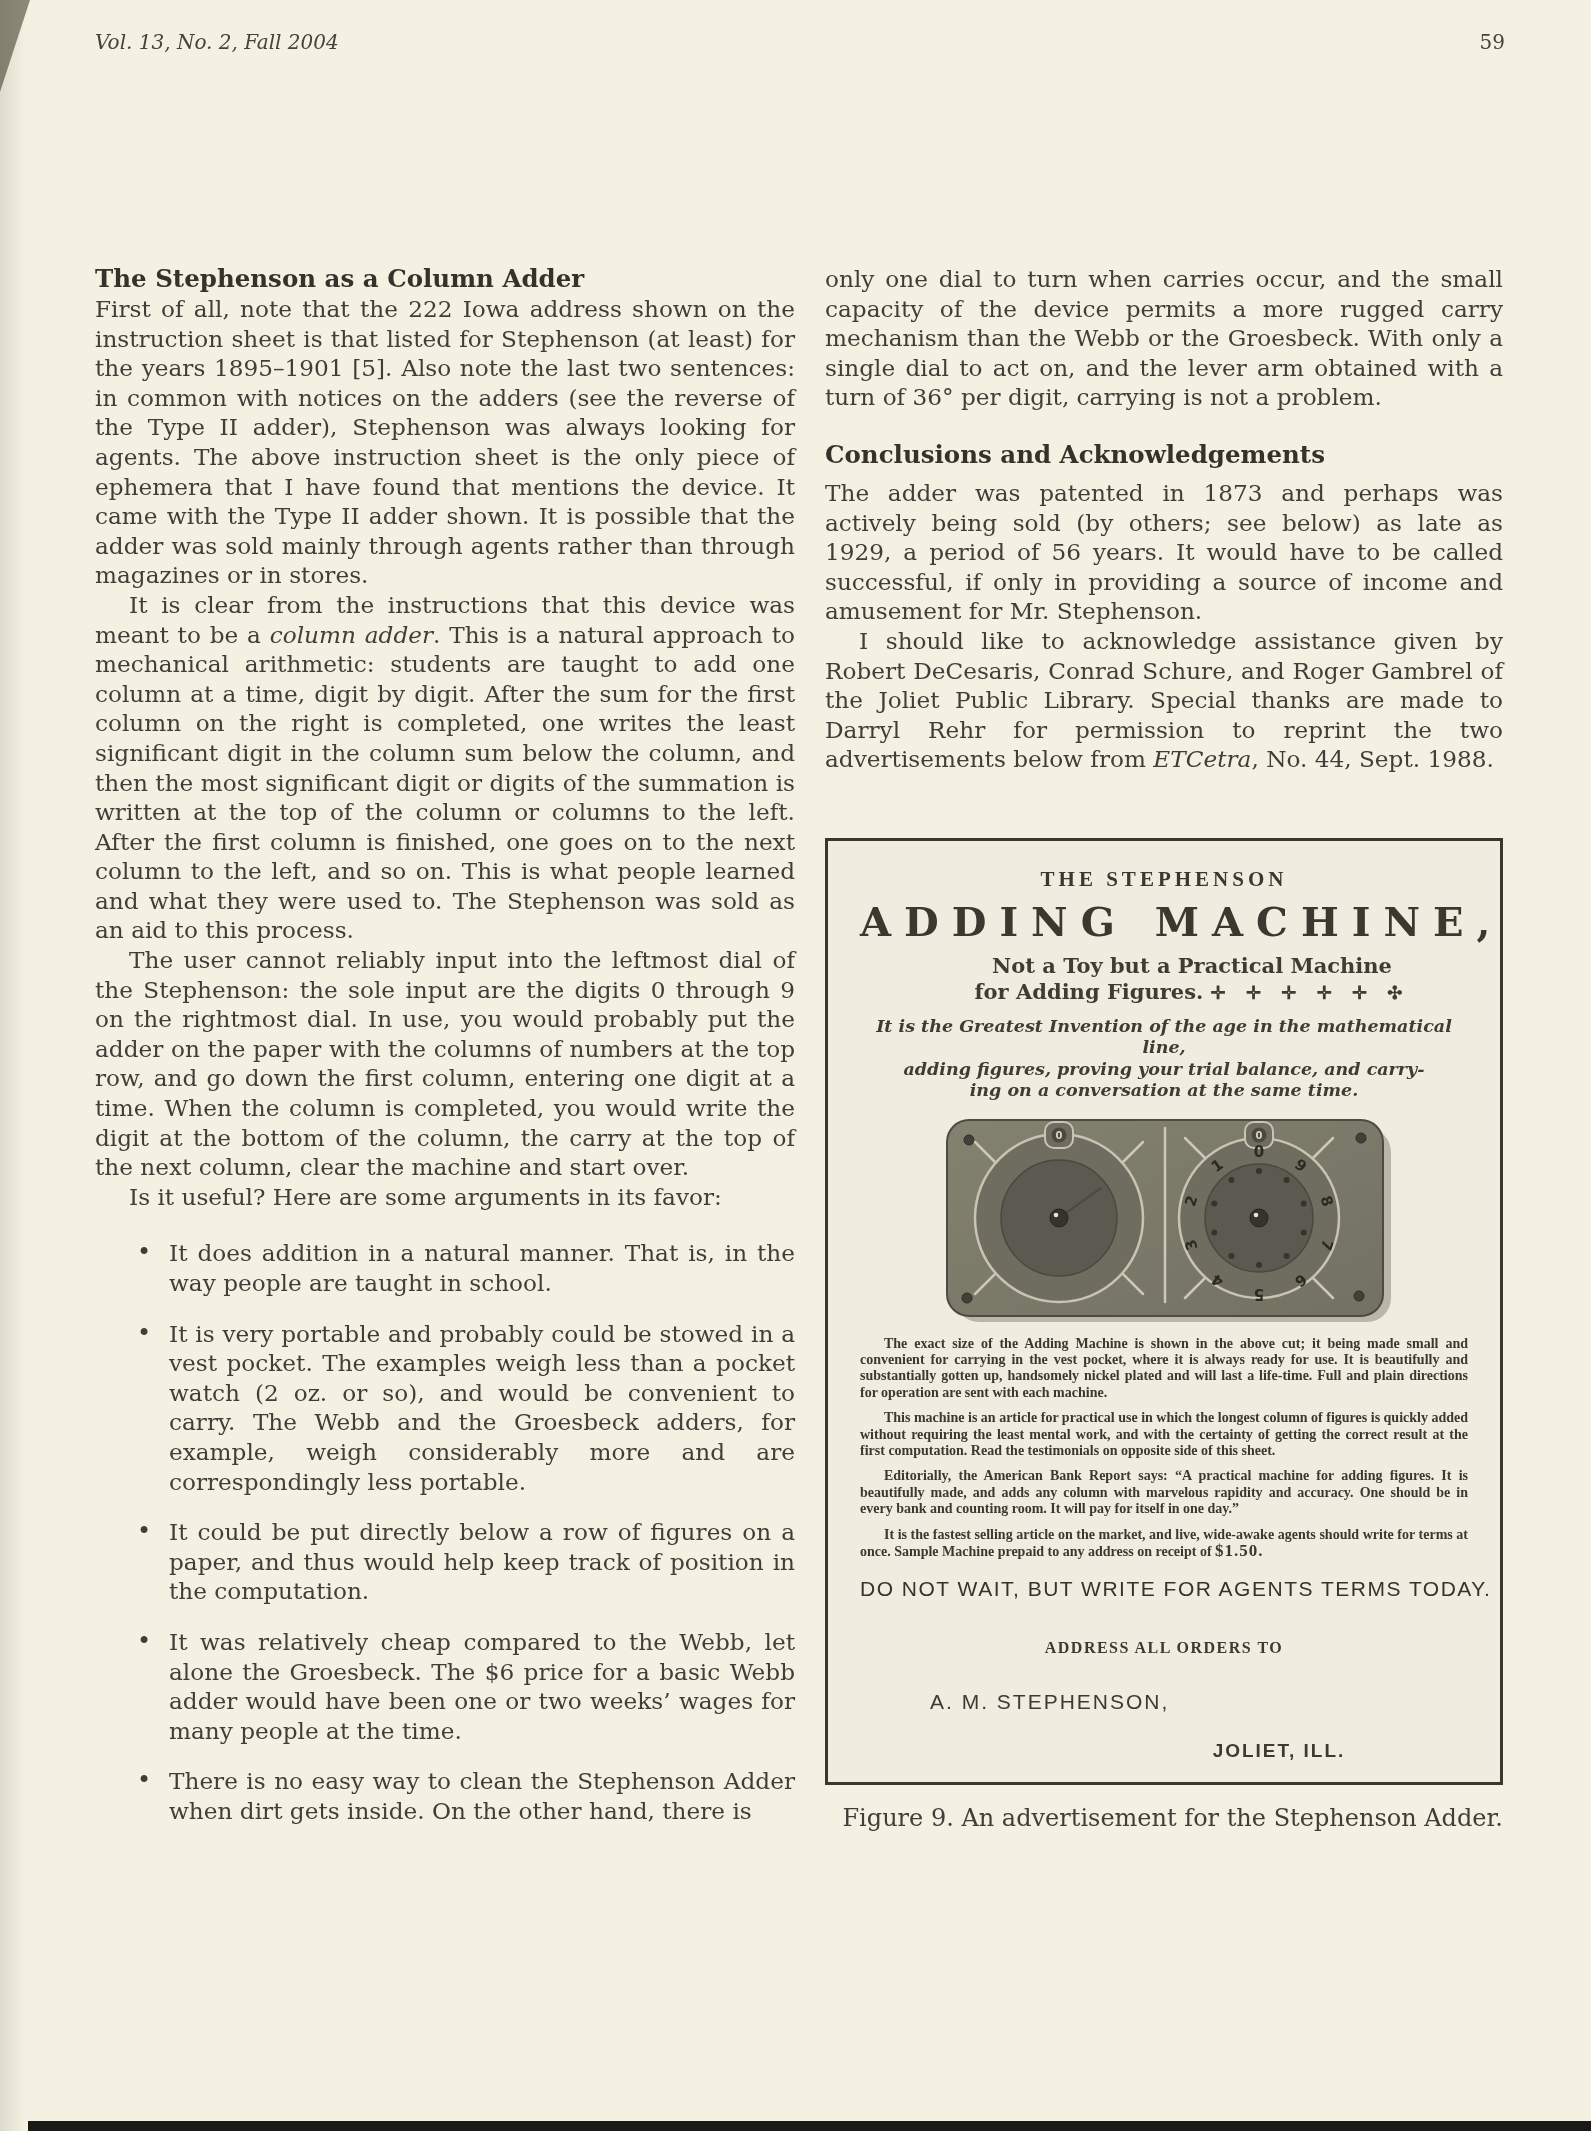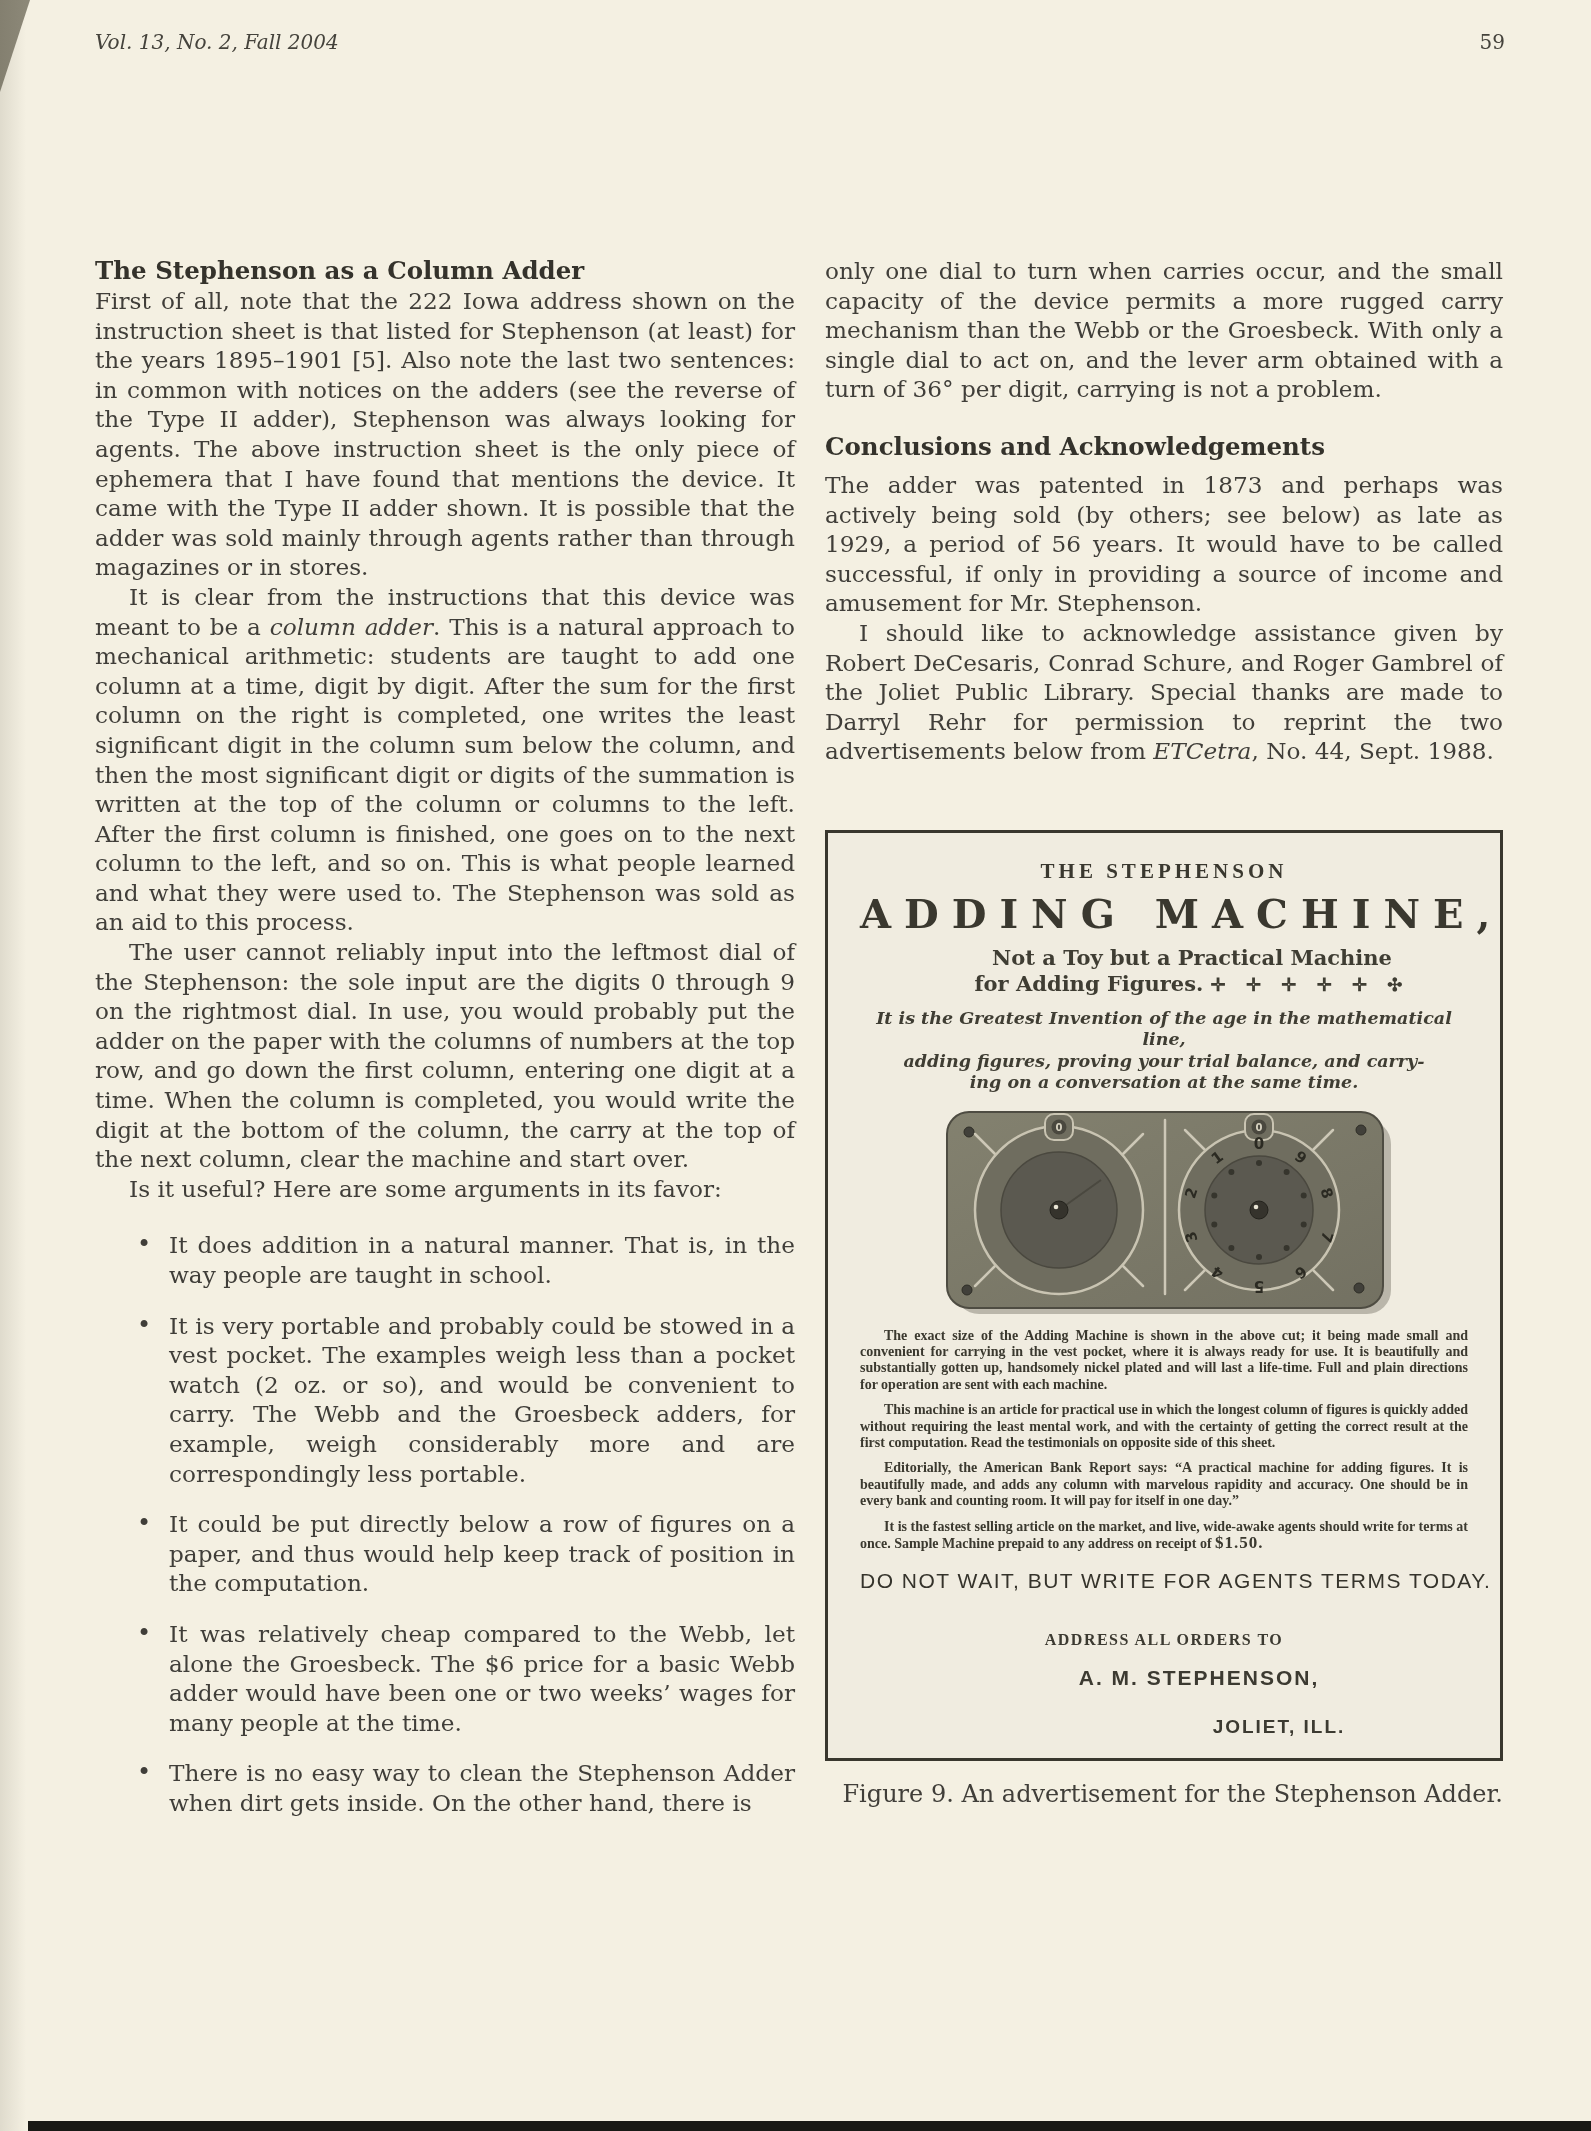--- a/index.html
+++ b/index.html
@@ -22,21 +22,21 @@
     position:absolute; left:28px; right:0; bottom:0; height:10px;
     background:#191915;
   }
   .hdr{
     position:absolute; left:95px; right:86px; top:30px;
     display:flex; justify-content:space-between; align-items:flex-start;
     font-size:20px; color:#45433c;
   }
   .hdr .vol{font-style:italic;}
   .columns{
-    position:absolute; left:95px; top:256px; width:1408px;
+    position:absolute; left:95px; top:264px; width:1408px;
     display:flex; gap:30px;
   }
   .col{font-size:23.2px; line-height:29.6px; text-align:justify;}
   .col.left{width:700px;}
   .col.right{width:678px;}
   h2.sect{
     font-size:24.5px; line-height:30px; margin:0; color:#34322b;
     font-weight:bold; text-align:left;
   }
   .col.right h2.sect{margin-top:28px; margin-bottom:8px;}
@@ -86,22 +86,22 @@
     margin-top:14px; text-align:center;
     font-family:"Liberation Sans",sans-serif; font-weight:400;
     font-size:21px; letter-spacing:1.5px; color:#35332b; white-space:nowrap;
   }
   .ad-address{
     margin-top:29px; text-align:center;
     font-family:"Liberation Serif",serif; font-weight:700;
     font-size:16px; letter-spacing:1.5px;
   }
   .ad-name{
-    margin-top:8px; text-align:center; padding-left:70px;
-    font-family:"Liberation Sans",sans-serif; font-weight:700;
+    margin-top:24px; padding-left:70px;
+    font-family:"Liberation Sans",sans-serif; font-weight:400;
     font-size:21px; letter-spacing:2px;
   }
   .ad-place{
     margin-top:20px; text-align:center; padding-left:230px;
     font-family:"Liberation Sans",sans-serif; font-weight:700;
     font-size:19px; letter-spacing:2px;
   }
   figcaption{
     margin-top:18px; font-size:24px; line-height:30px; text-align:right;
   }

